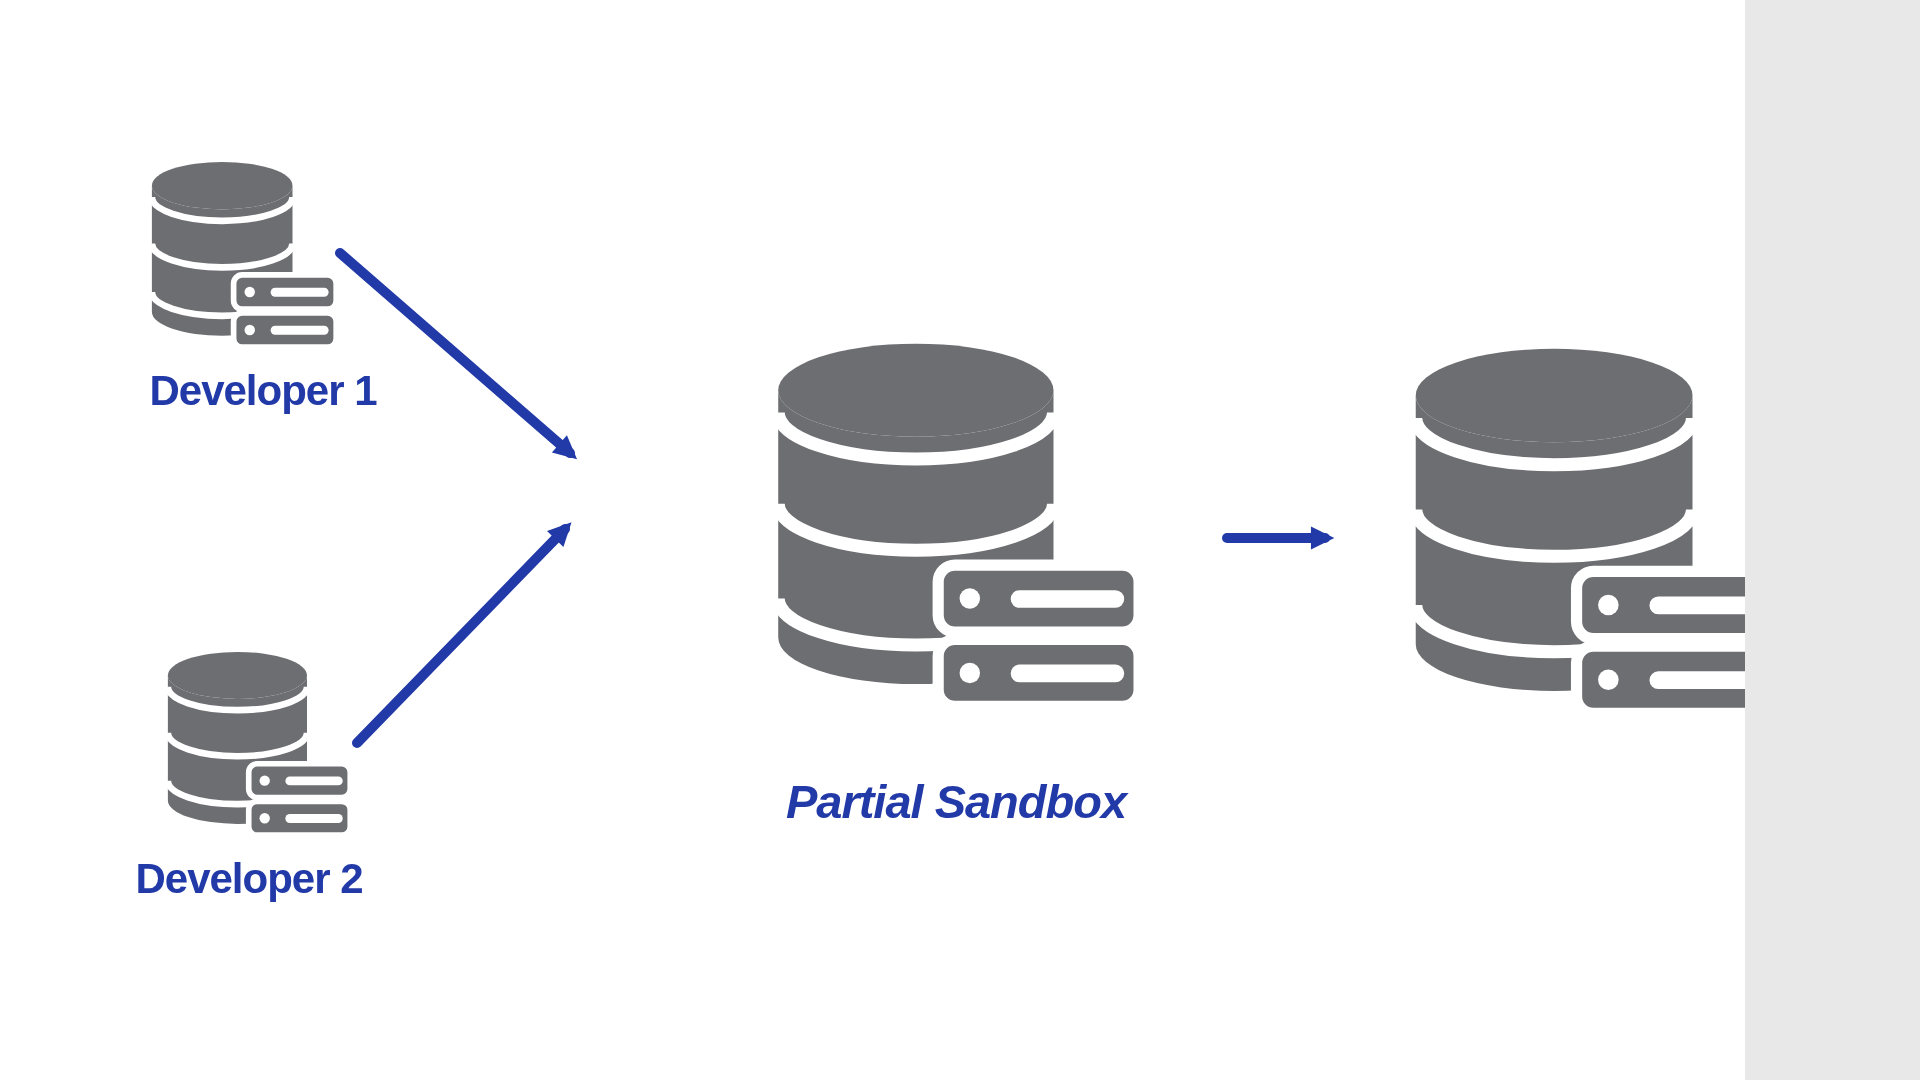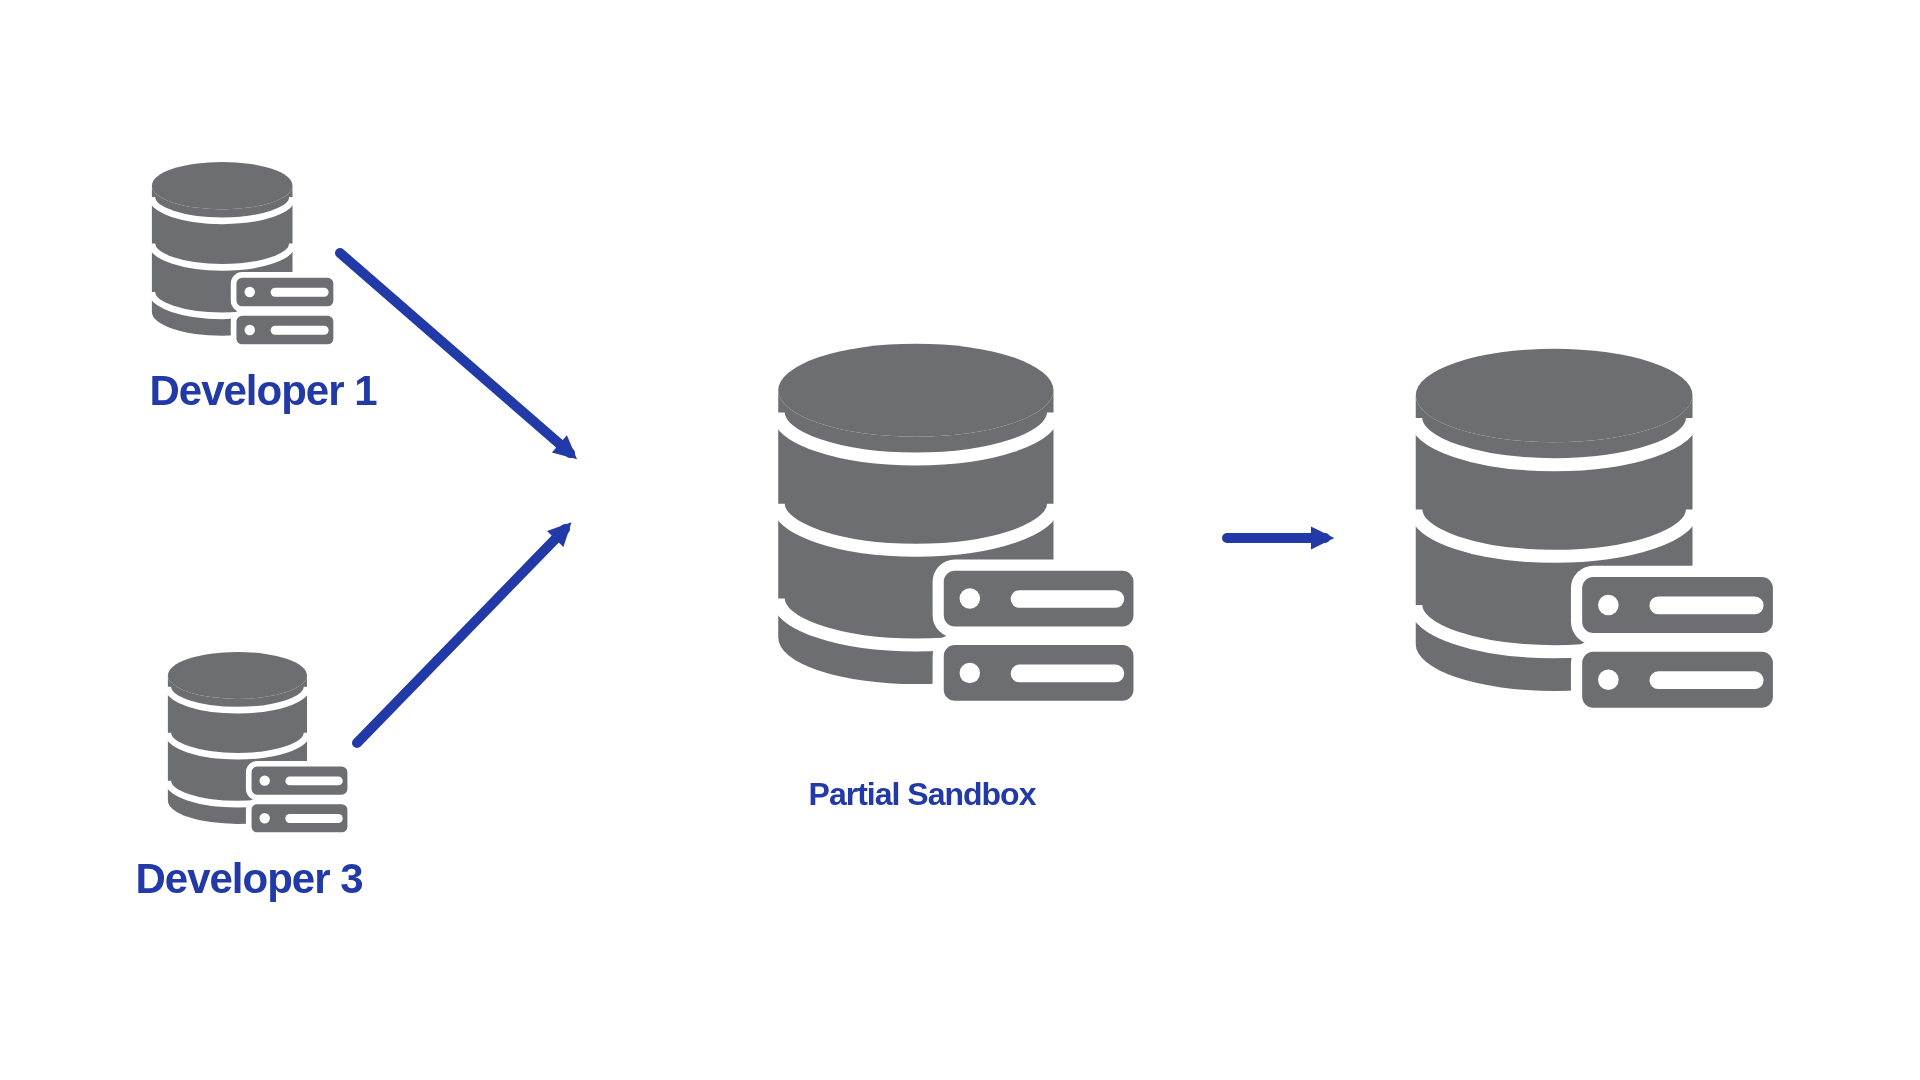--- a/index.html
+++ b/index.html
@@ -4,21 +4,21 @@
 <style>
   :root{
     --blue:#2239A8;
     --gray:#6D6E71;
     --bg:#FFFFFF;
   }
   *{box-sizing:border-box;}
   html,body{margin:0;padding:0;background:#e8e8e8;}
   .canvas{
     position:relative;
-    width:1920px;height:1080px;
+    width:1745px;height:1080px;
     background:var(--bg);
     overflow:hidden;
     font-family:"Liberation Sans", sans-serif;
   }
   .arrows{position:absolute;left:0;top:0;width:1920px;height:1080px;pointer-events:none;}
   .arrows line{stroke:var(--blue);stroke-width:10;stroke-linecap:round;}
   .node{position:absolute;}
   .db-icon{display:block;width:100%;height:100%;}
   .g{fill:var(--gray);}
   .sep{fill:none;stroke:#fff;stroke-width:7;}
@@ -31,21 +31,21 @@
     letter-spacing:-1px;
     line-height:1;
   }
   
   #node-dev1   {left:150px; top:160px; width:190px; height:190px;}
   #node-dev2   {left:165px; top:650px; width:190px; height:188px;}
   #node-sandbox{left:773px; top:340px; width:375px; height:372px;}
   #node-prod   {left:1412px;top:344px; width:374px; height:376px;}
   #label-dev1   {left:263px; top:370px; font-size:42px;}
   #label-dev2   {left:249px; top:858px; font-size:42px;}
-  #label-sandbox{left:922px; top:778px; font-size:32px;}
+  #label-sandbox{left:956px; top:778px; font-size:47px;font-style:italic;}
   #label-prod   {left:1598px;top:778px; font-size:47px;}
 </style>
 </head>
 <body>
 
 <div class="canvas">
 
   <svg width="0" height="0" style="position:absolute" aria-hidden="true">
     <defs>
       <symbol id="db" viewBox="0 0 200 200">
@@ -78,21 +78,21 @@
       <use href="#db"></use>
     </svg>
   </div>
   <div class="node-label" id="label-dev1">Developer 1</div>
 
   <div class="node" id="node-dev2">
     <svg class="db-icon" viewBox="0 0 200 200">
       <use href="#db"></use>
     </svg>
   </div>
-  <div class="node-label" id="label-dev2">Developer 3</div>
+  <div class="node-label" id="label-dev2">Developer 2</div>
 
   <div class="node" id="node-sandbox">
     <svg class="db-icon" viewBox="0 0 200 200">
       <use href="#db"></use>
     </svg>
   </div>
   <div class="node-label" id="label-sandbox">Partial Sandbox</div>
 
   <div class="node" id="node-prod">
     <svg class="db-icon" viewBox="0 0 200 200">

